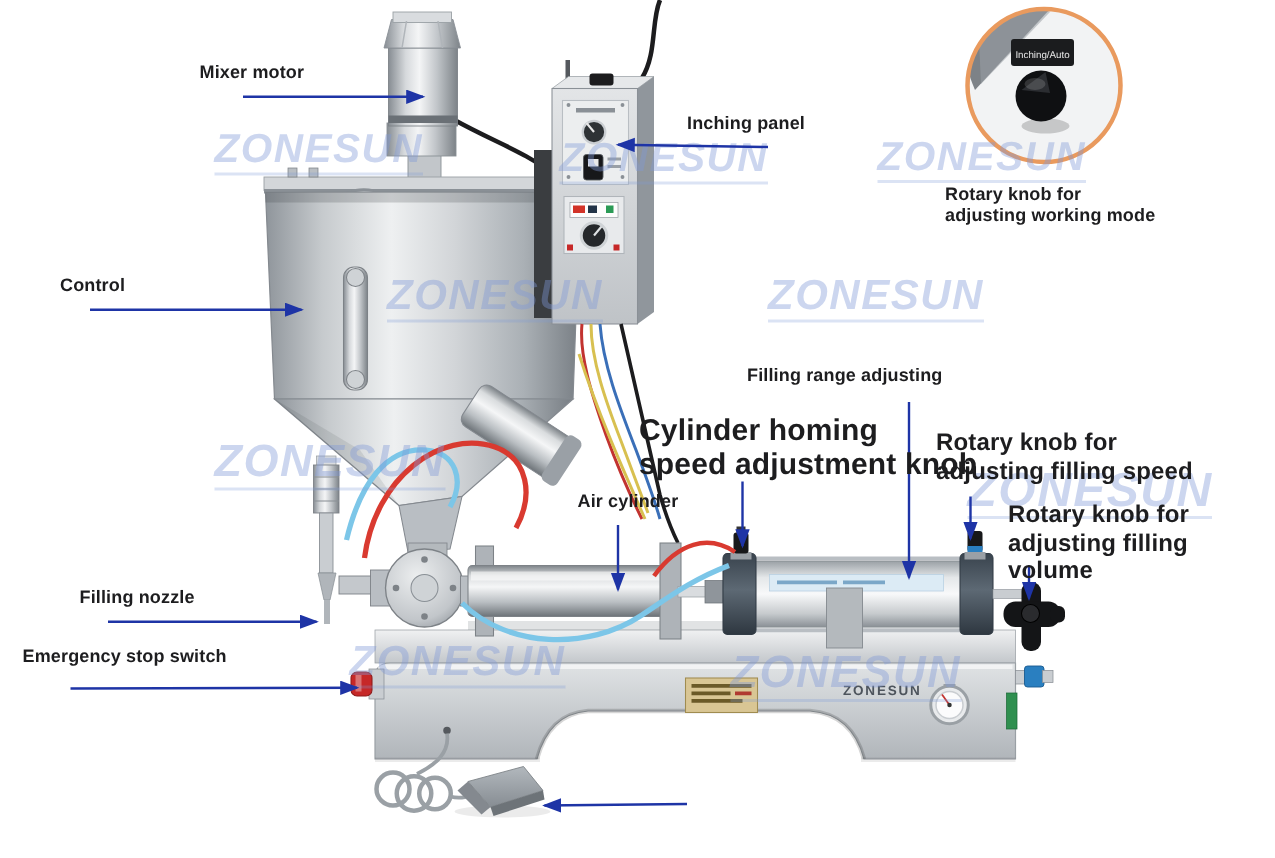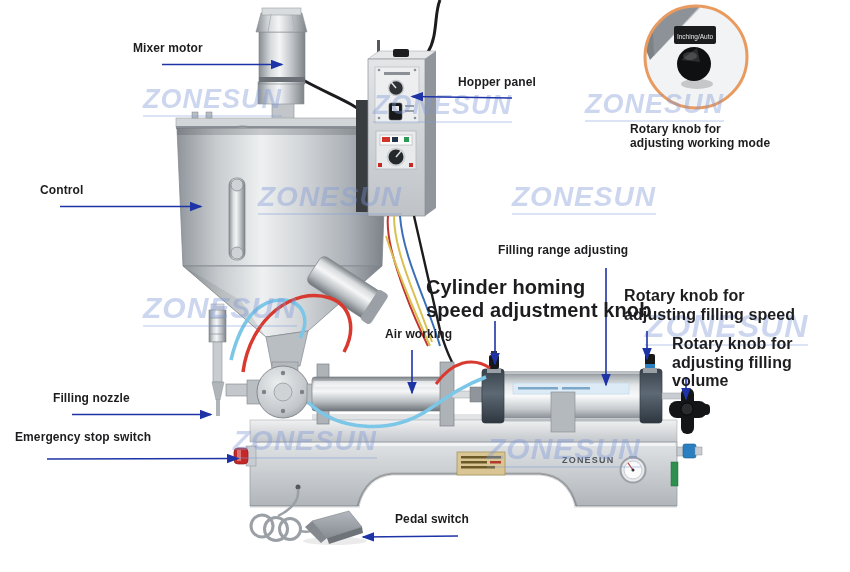--- a/index.html
+++ b/index.html
@@ -345,27 +345,26 @@
       <line x1="412" y1="350" x2="412" y2="393" marker-end="url(#ah)"></line>
       <line x1="686" y1="377" x2="686" y2="399" marker-end="url(#ah)"></line>
       <line x1="72" y1="414.5" x2="211" y2="414.5" marker-end="url(#ah)"></line>
       <line x1="47" y1="459" x2="238" y2="458.5" marker-end="url(#ah)"></line>
       <line x1="458" y1="536" x2="363" y2="537" marker-end="url(#ah)"></line>
     </g>
   </svg>
 
   <div class="callout co-mixer">Mixer motor</div>
   <div class="callout co-hopper">Control</div>
-  <div class="callout co-cpanel">Hopper panel</div>
+  <div class="callout co-cpanel">Inching panel</div>
   <div class="callout co-wmode">Rotary knob for
 adjusting working mode</div>
   <div class="callout co-frc">Filling range adjusting</div>
   <div class="callout co-homing">Cylinder homing
 speed adjustment knob</div>
   <div class="callout co-fspeed">Rotary knob for
 adjusting filling speed</div>
-  <div class="callout co-aircyl">Air working</div>
+  <div class="callout co-aircyl">Air cylinder</div>
   <div class="callout co-fvol">Rotary knob for
 adjusting filling volume</div>
   <div class="callout co-estop">Emergency stop switch</div>
   <div class="callout co-nozzle">Filling nozzle</div>
-  <div class="callout co-pedal">Pedal switch</div>
 </div>
 
 </body></html>

